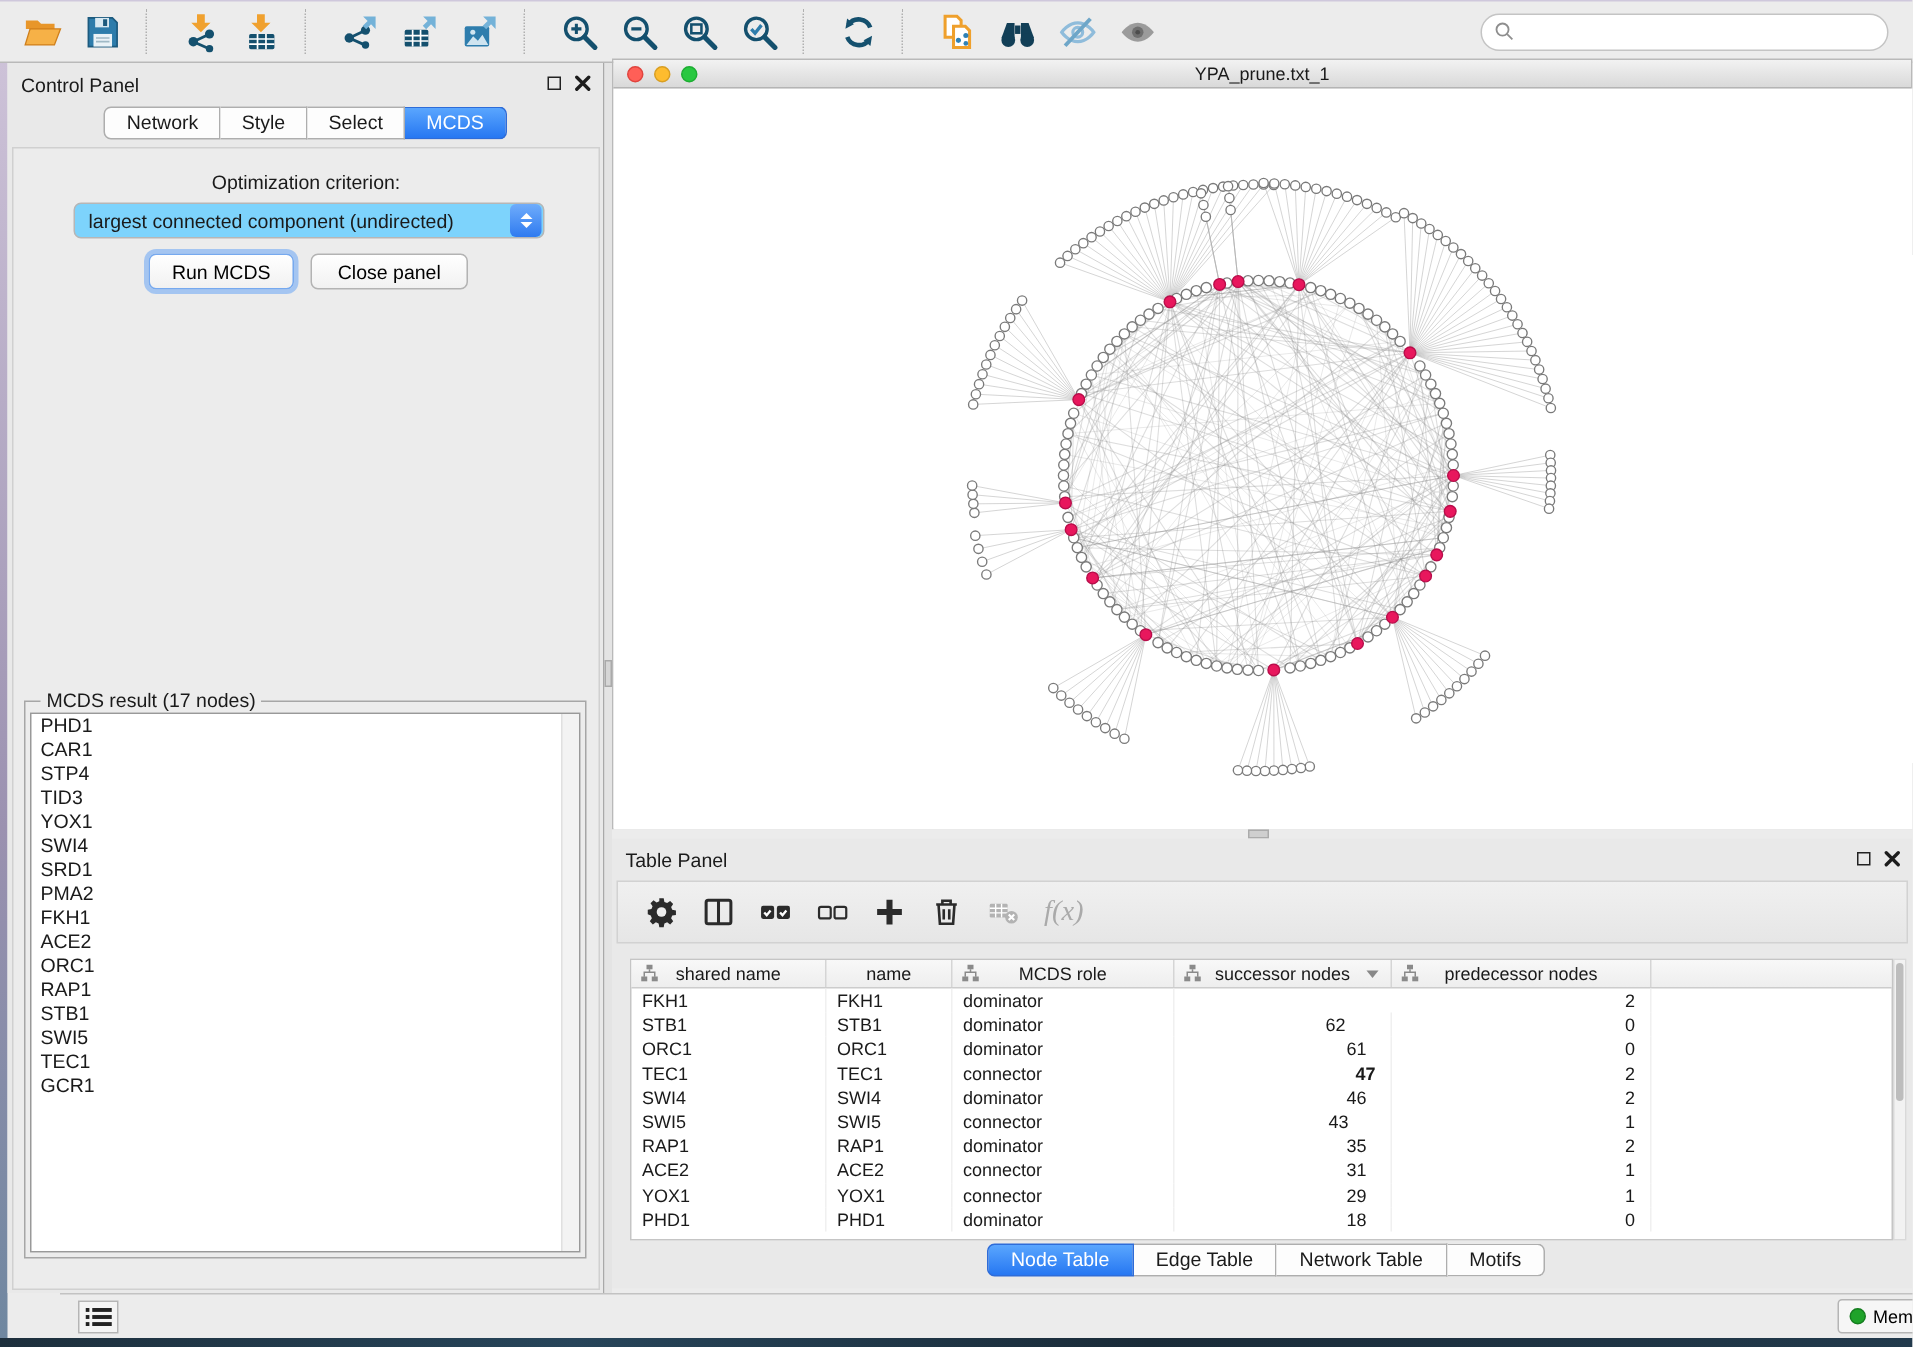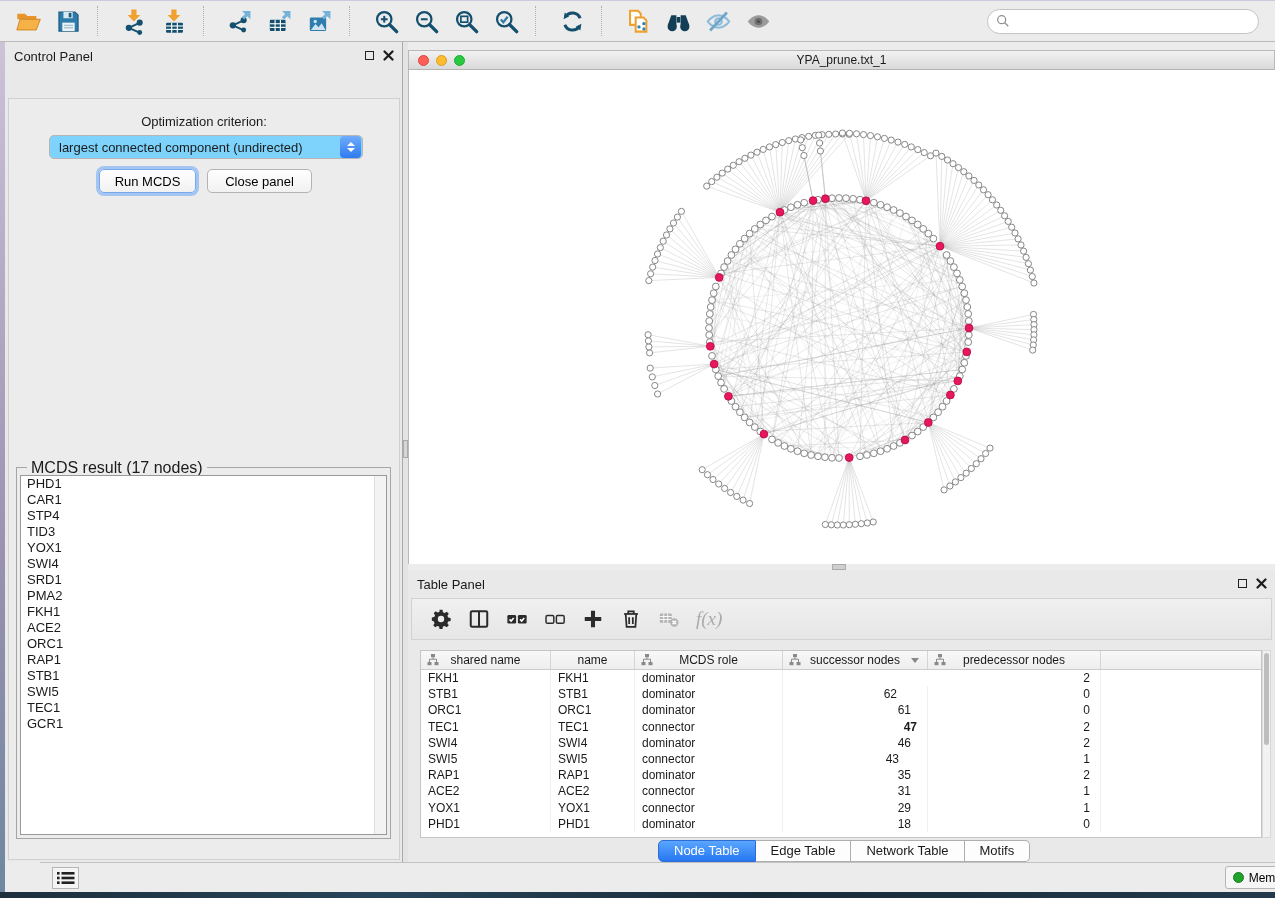--- a/index.html
+++ b/index.html
@@ -50,33 +50,33 @@
     align-items:center; justify-content:center; gap:2px; }
   .dd-stepper i { display:block; width:0; height:0; border-left:4px solid transparent; border-right:4px solid transparent; }
   .dd-up { border-bottom:4px solid #fff; }
   .dd-down { border-top:4px solid #fff; }
   .btn { height:24px; background:linear-gradient(#ffffff,#f1f1f1); border:1px solid #b3b3b3;
     border-radius:5px; font-size:13px; cursor:pointer; font-family:inherit; }
   .run-btn { position:absolute; left:90px; top:70px; width:97px;
     box-shadow:0 0 0 3px rgba(106,166,245,.55); border-color:#76a9ef; }
   .closep-btn { position:absolute; left:198px; top:70px; width:105px; }
   .group { position:absolute; left:7px; top:368px; width:375px; height:372px; border:1px solid #a6a6a6; }
-  .group-title { position:absolute; left:10px; top:-9px; background:#ececec; padding:0 4px; font-size:16px; }
+  .group-title { position:absolute; left:10px; top:-9px; background:#ececec; padding:0 4px; font-size:13px; }
   .mcds-list { position:absolute; left:3px; top:7px; right:3px; bottom:3px; background:#fff;
     border:1px solid #999; overflow:hidden; }
   .mcds-scroll { position:absolute; right:0; top:0; width:12px; height:100%; background:#f3f3f3; border-left:1px solid #e0e0e0; }
   .mcds-item { height:16px; line-height:16px; padding-left:6px; font-size:13px; cursor:default; }
 
   
   .vsplit { position:absolute; left:403px; top:42px; width:5px; height:820px; background:#e4e4e4; cursor:col-resize; }
   .vsplit .handle { position:absolute; left:0; top:398px; width:5px; height:18px;
     background:#d6d6d6; border:1px solid #aaa; }
 
   
-  .rpane { position:absolute; left:408px; top:50px; width:867px; height:820px; }
+  .rpane { position:absolute; left:408px; top:39px; width:867px; height:820px; }
   .netwin { position:absolute; left:0; top:0; width:867px; height:514px; border:1px solid #b9b9b9; }
   .net-titlebar { position:relative; height:19px; background:linear-gradient(#f2f2f2,#d9d9d9);
     border-bottom:1px solid #b4b4b4; }
   .lights { position:absolute; left:9px; top:4px; display:flex; gap:7px; }
   .light { width:11px; height:11px; border-radius:50%; cursor:pointer; }
   .light.red { background:#ff5f57; border:1px solid #e0443e; }
   .light.yellow { background:#febc2e; border:1px solid #d89e22; }
   .light.green { background:#28c840; border:1px solid #1dad32; }
   .net-title { text-align:center; font-size:12px; line-height:18px; }
   .net-canvas { width:867px; height:494px; background:#fff; display:block; }
@@ -295,20 +295,26 @@
   <div class="cpanel">
     <div class="panel-head">
       <span class="panel-title">Control Panel</span>
       <span class="panel-btns">
         <span class="float-btn"></span>
         <svg class="close-btn" viewBox="0 0 11 11">
             <path d="M1.5 1.5L9.5 9.5M9.5 1.5L1.5 9.5" stroke="#1c1c1c" stroke-width="2.2" stroke-linecap="round"></path>
           </svg>
       </span>
     </div>
+    <div class="tabs-row" id="cp-tabs">
+        <div class="tab">Network</div>
+        <div class="tab">Style</div>
+        <div class="tab">Select</div>
+        <div class="tab active">MCDS</div>
+      </div>
     <div class="cp-content">
       <div class="opt-label">Optimization criterion:</div>
       <div class="dropdown">
         <span class="dd-text">largest connected component (undirected)</span>
         <span class="dd-stepper">
             <i class="dd-up"></i>
             <i class="dd-down"></i>
           </span>
       </div>
       <button class="btn run-btn">Run MCDS</button>

